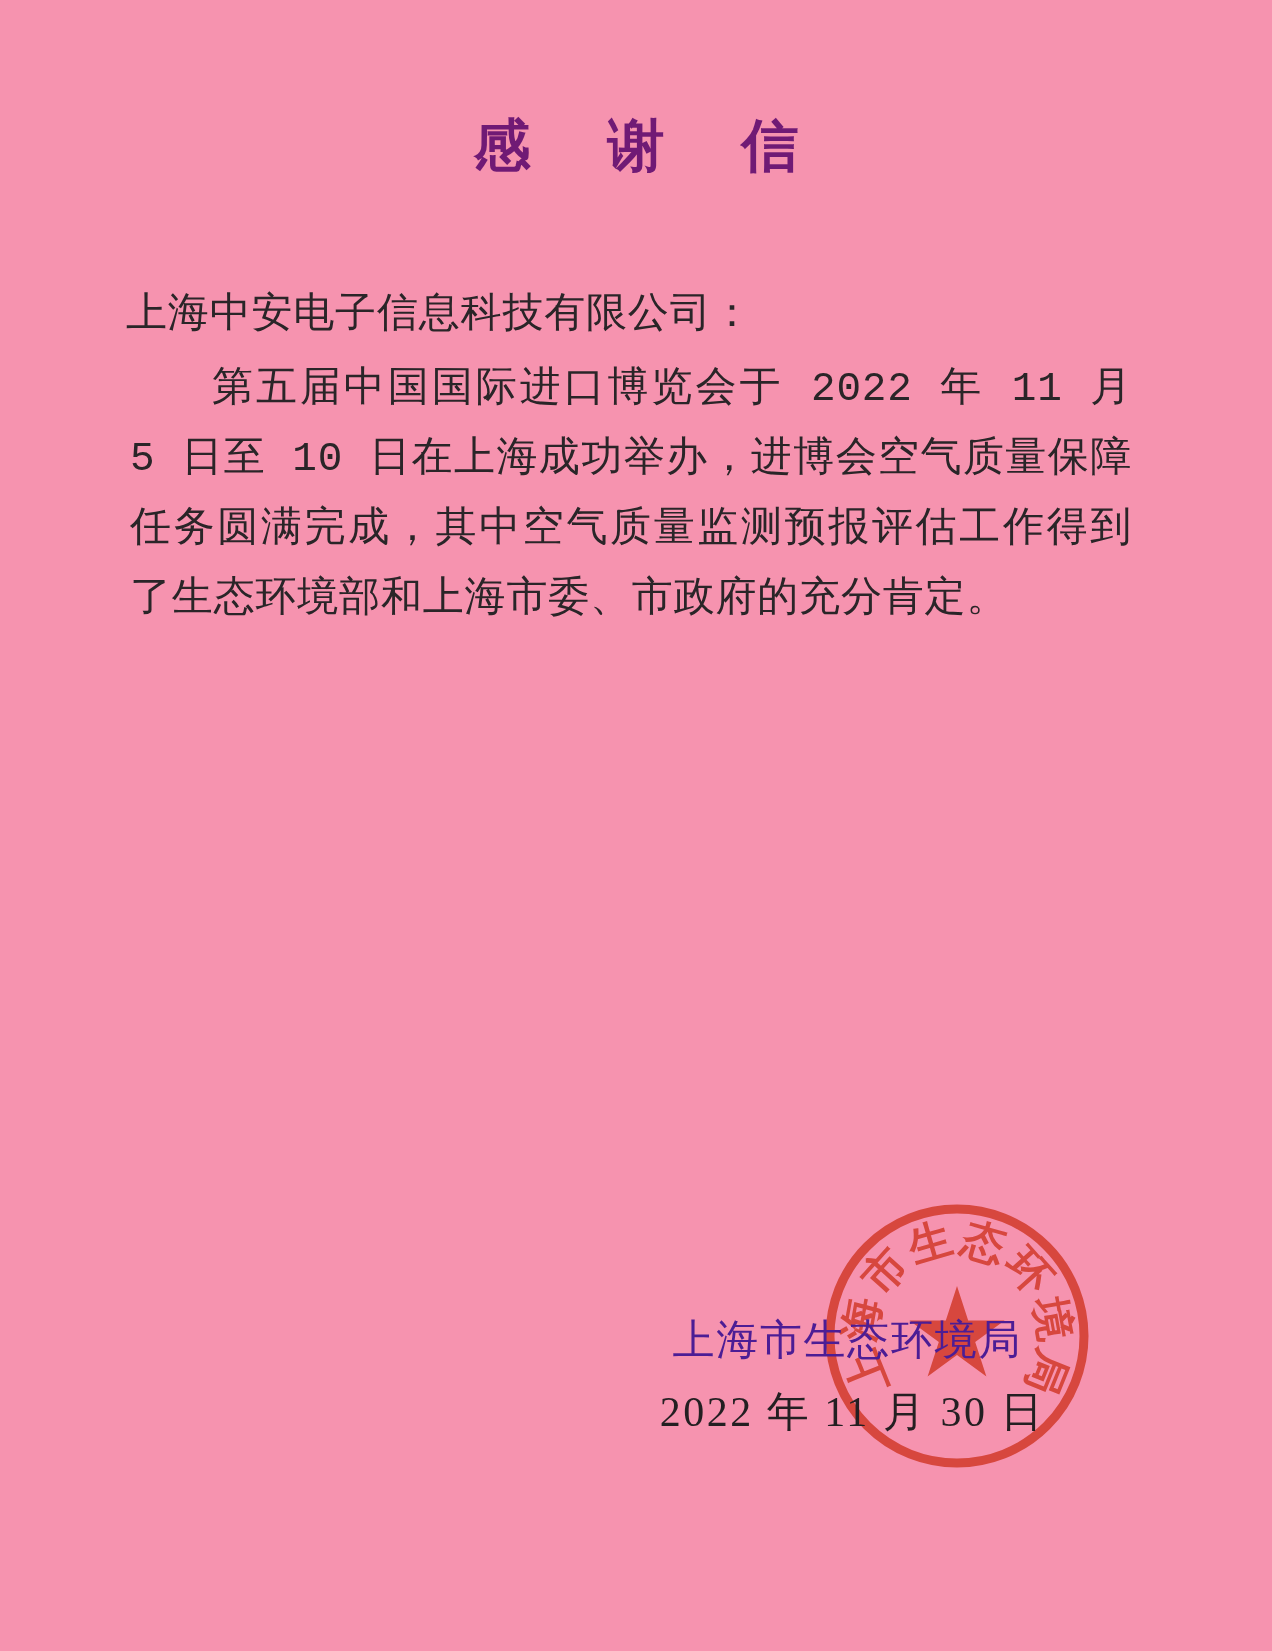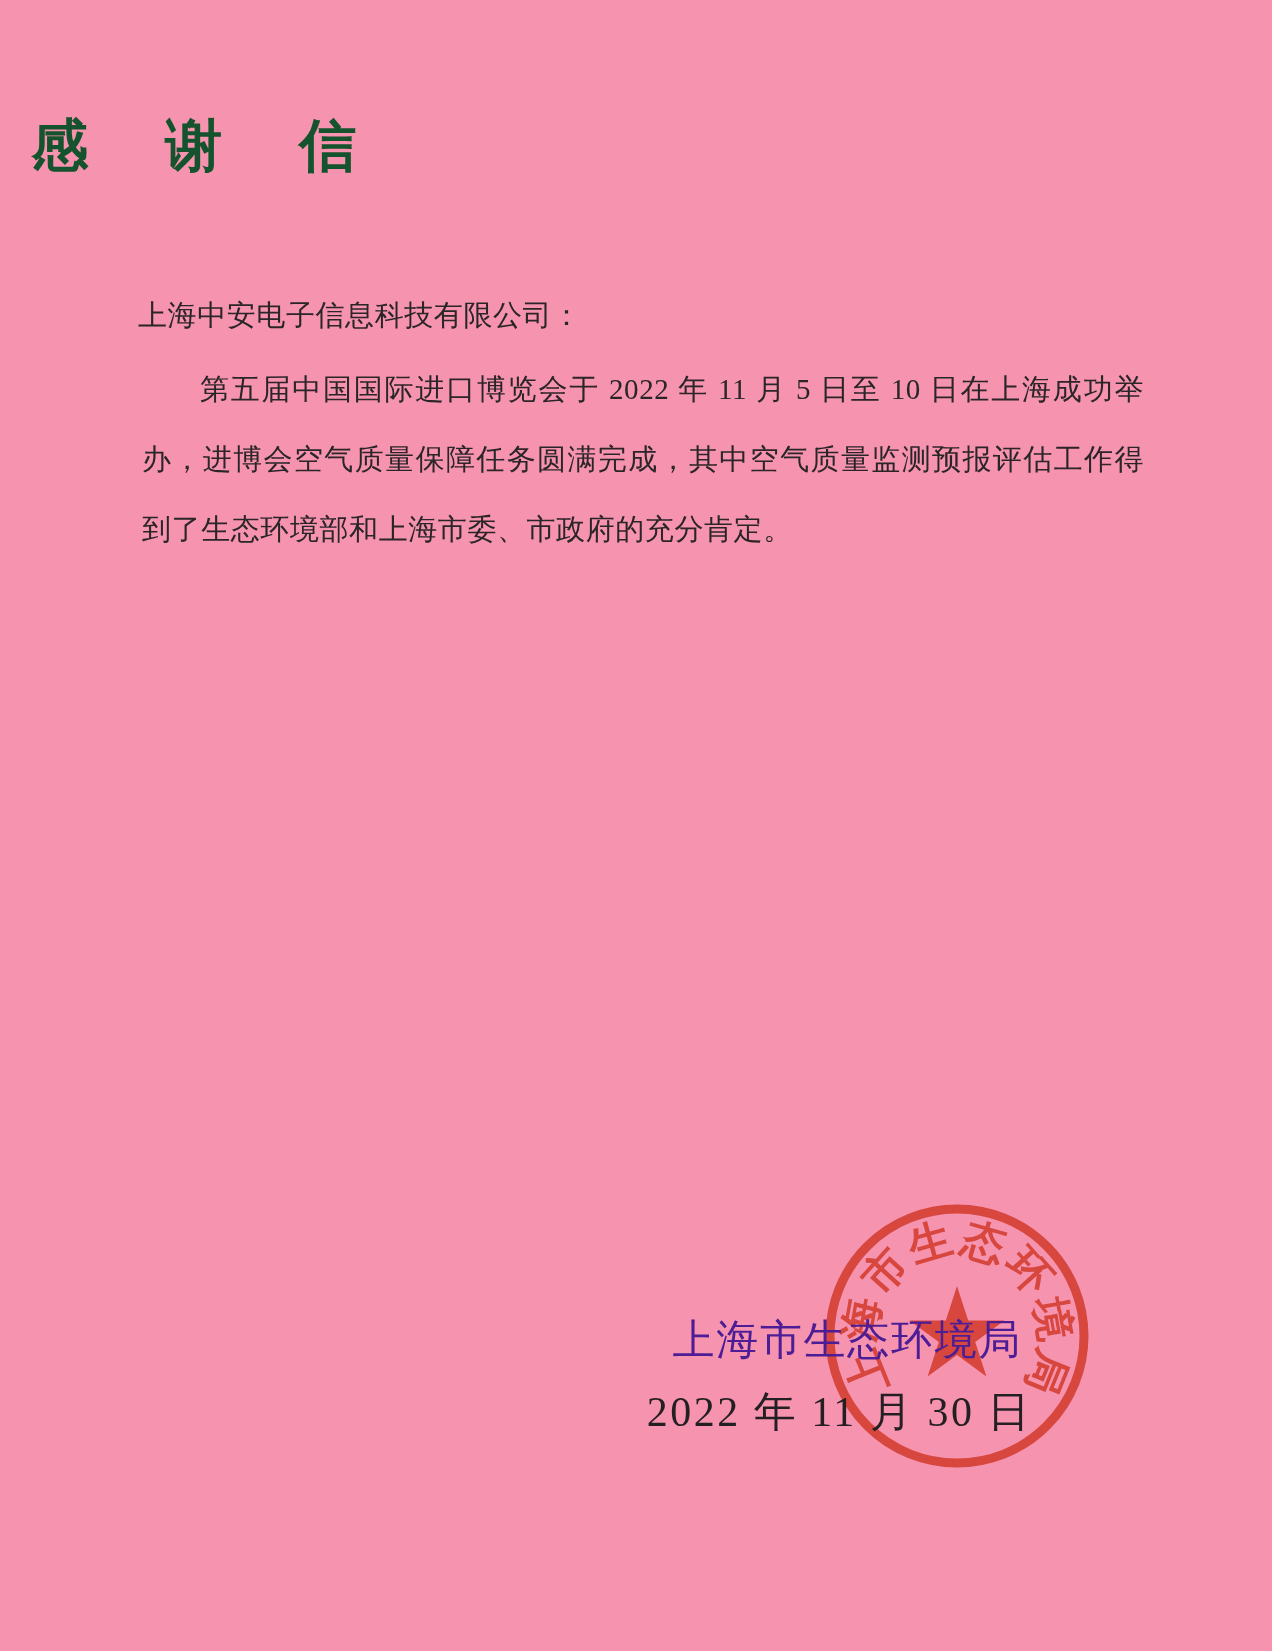--- a/index.html
+++ b/index.html
@@ -14,36 +14,37 @@
     background: #f693af;
     font-family: "Liberation Serif", "DejaVu Serif", serif;
     color: #2a2528;
   }
   .letter-title {
     position: absolute;
     top: 108px;
     left: 0;
     width: 100%;
     margin: 0;
-    text-align: left;
+    text-align: center;
     font-size: 57px;
     font-weight: bold;
     letter-spacing: 0.55em;
     text-indent: 0.55em; 
-    color: #14532d;
+    color: #701a75;
   }
   .letter-body {
     position: absolute;
     top: 280px;
-    left: 138px;
+    left: 126px;
     width: 1010px;
-    font-size: 29px;
+    font-size: 41px;
     line-height: 70px;
     text-align: justify;
     letter-spacing: 0.02em;
+    font-family: Liberation Mono, monospace;
   }
   .salutation {
     margin: 0;
   }
   .para {
     margin: 4px;
     text-indent: 2em;
   }
   .para + .para {
     margin-top: 12px;
@@ -54,21 +55,21 @@
     right: 250px;
     margin: 0;
     font-size: 42px;
     letter-spacing: 0.04em;
     z-index: 2;
     color: #4c1d95;
   }
   .letter-date {
     position: absolute;
     top: 1384px;
-    right: 240px;
+    right: 227px;
     margin: 0;
     font-size: 42px;
     letter-spacing: 0.06em;
     z-index: 2;
     color: #241f22;
   }
   .seal {
     position: absolute;
     left: 820px;
     top: 1199px;

